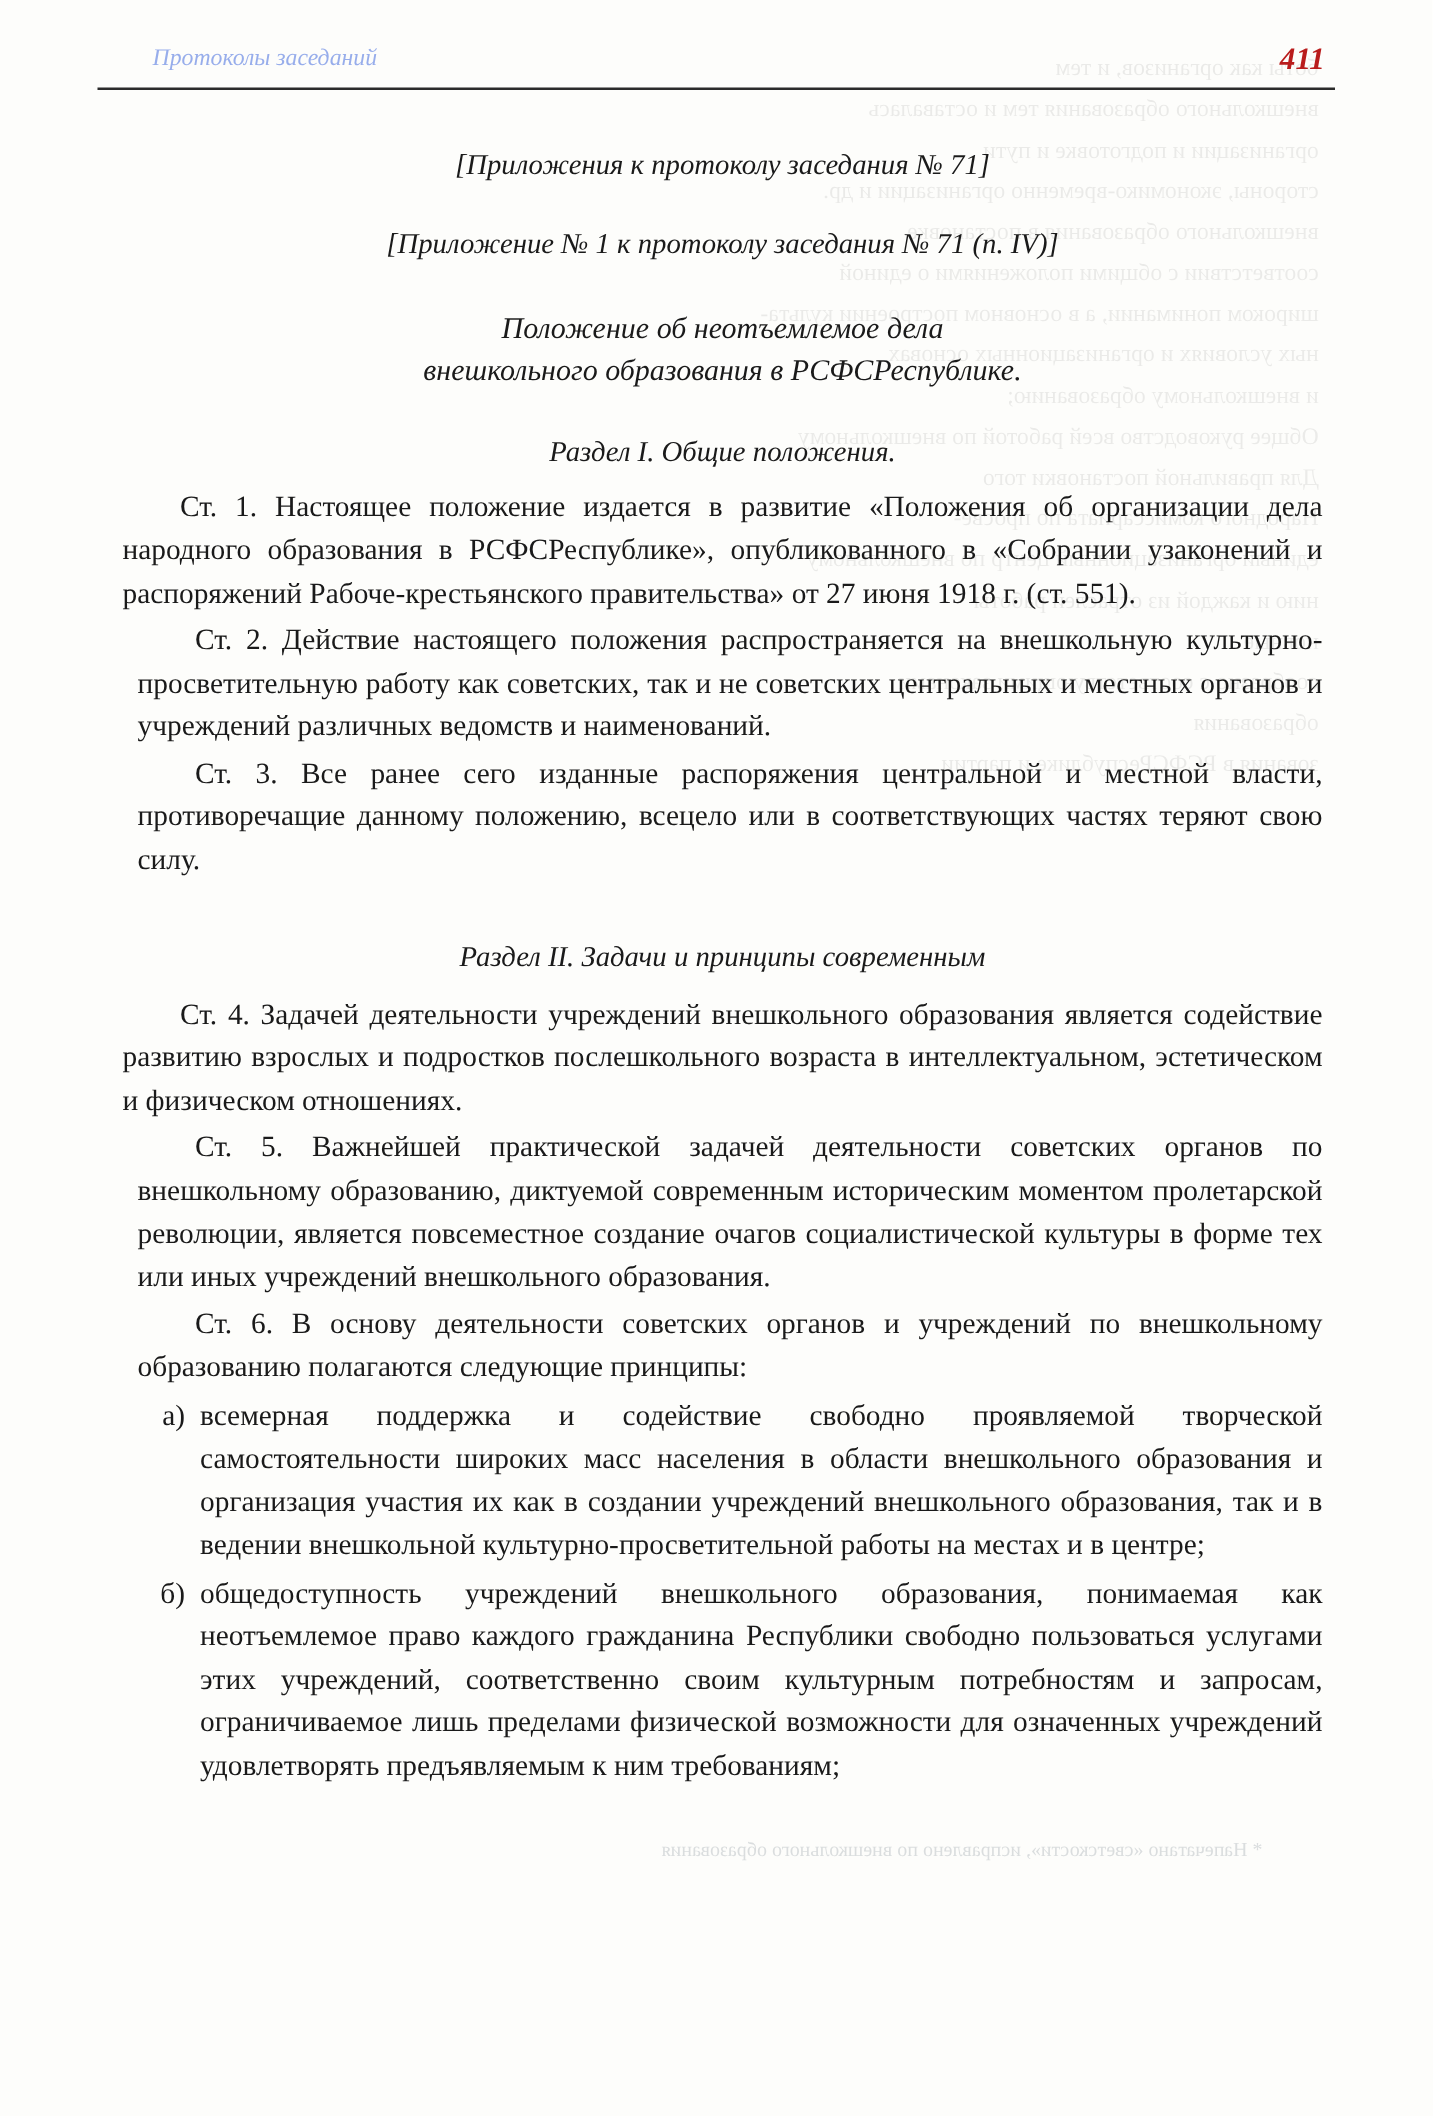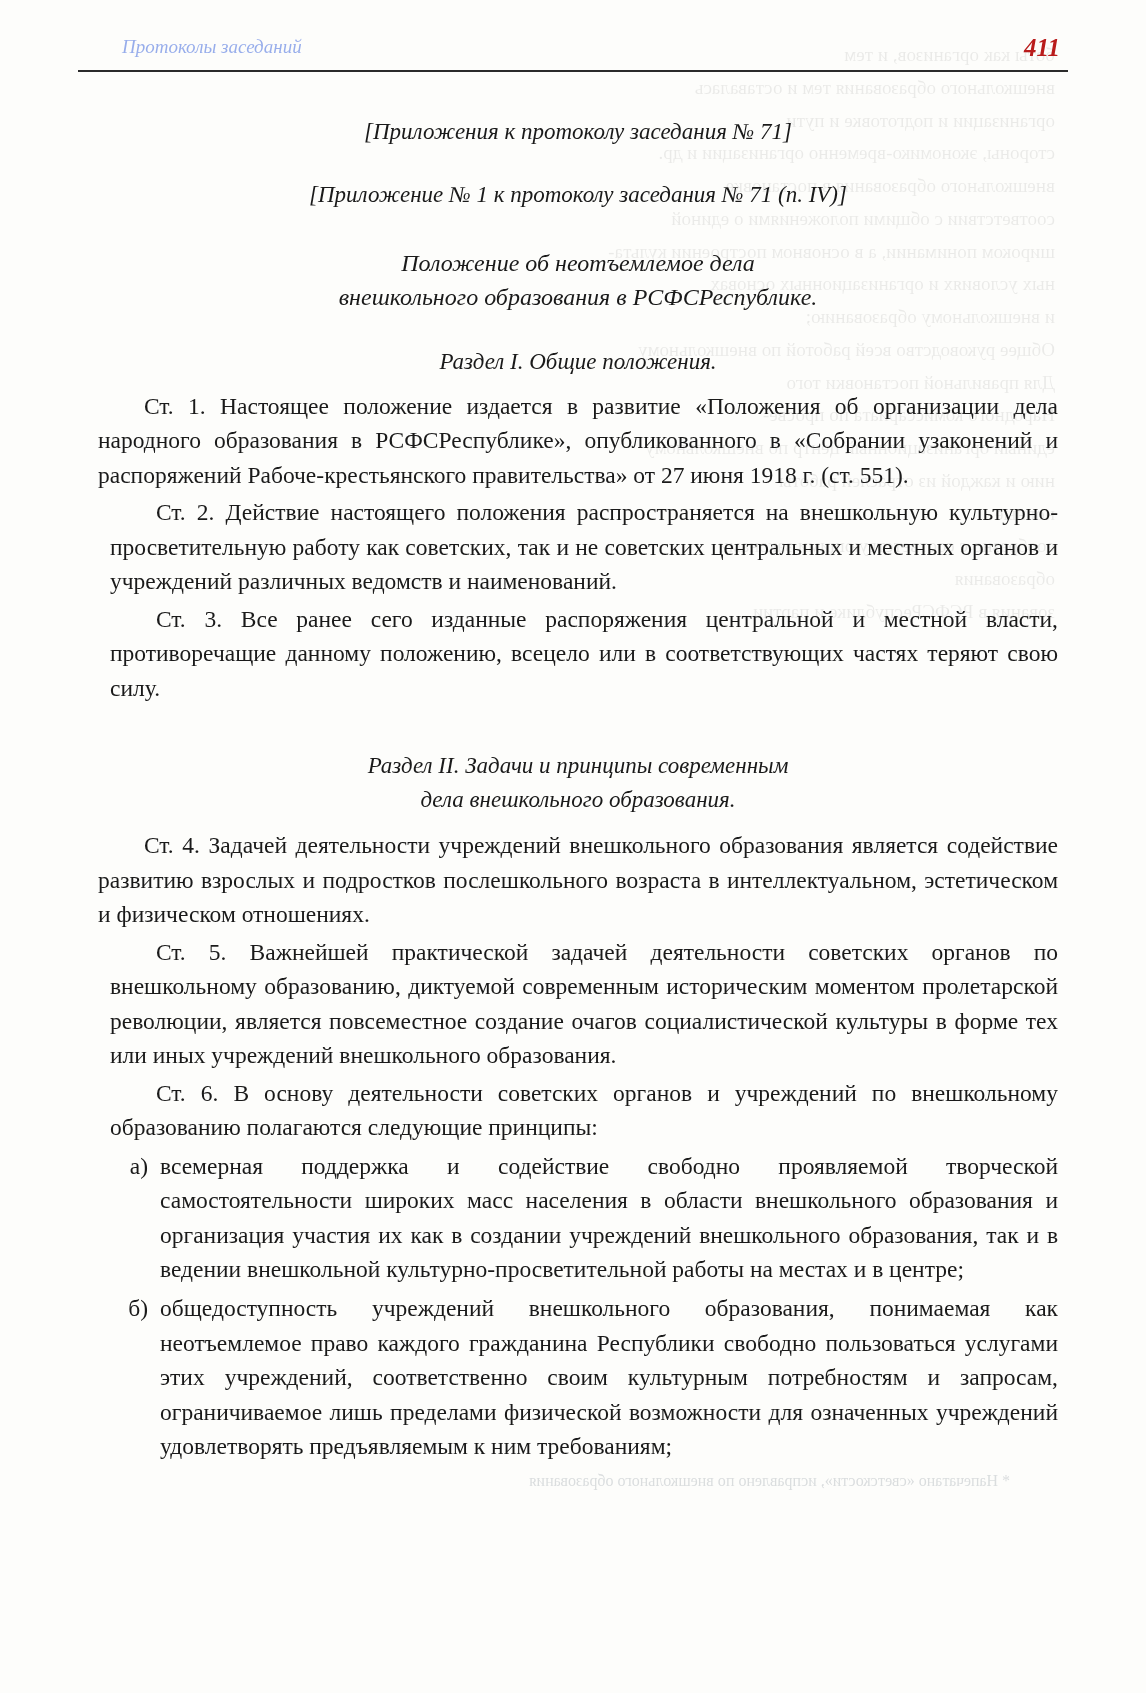--- a/index.html
+++ b/index.html
@@ -202,21 +202,20 @@
 
     <div class="section-head">
       <span>Раздел I. Общие положения.</span>
     </div>
     <p class="body">Ст. 1. Настоящее положение издается в развитие «Положения об организации дела народного образования в РСФСРеспублике», опубликованного в «Собрании узаконений и распоряжений Рабоче-крестьянского правительства» от 27 июня 1918 г. (ст. 551).</p>
     <p class="body">Ст. 2. Действие настоящего положения распространяется на внешкольную культурно-просветительную работу как советских, так и не советских центральных и местных органов и учреждений различных ведомств и наименований.</p>
     <p class="body">Ст. 3. Все ранее сего изданные распоряжения центральной и местной власти, противоречащие данному положению, всецело или в соответствующих частях теряют свою силу.</p>
 
     <div class="section-head two-line">
       <span>Раздел II. Задачи и принципы современным</span>
-      <span class="sh2">дела внешкольного образования.</span>
     </div>
     <p class="body">Ст. 4. Задачей деятельности учреждений внешкольного образования является содействие развитию взрослых и подростков послешкольного возраста в интеллектуальном, эстетическом и физическом отношениях.</p>
     <p class="body">Ст. 5. Важнейшей практической задачей деятельности советских органов по внешкольному образованию, диктуемой современным историческим моментом пролетарской революции, является повсеместное создание очагов социалистической культуры в форме тех или иных учреждений внешкольного образования.</p>
     <p class="body">Ст. 6. В основу деятельности советских органов и учреждений по внешкольному образованию полагаются следующие принципы:</p>
 
     <ol class="items">
       <li>
         <span class="marker">а)</span>
         <span class="itext">всемерная поддержка и содействие свободно проявляемой творческой самостоятельности широких масс населения в области внешкольного образования и организация участия их как в создании учреждений внешкольного образования, так и в ведении внешкольной культурно-просветительной работы на местах и в центре;</span>
       </li>

